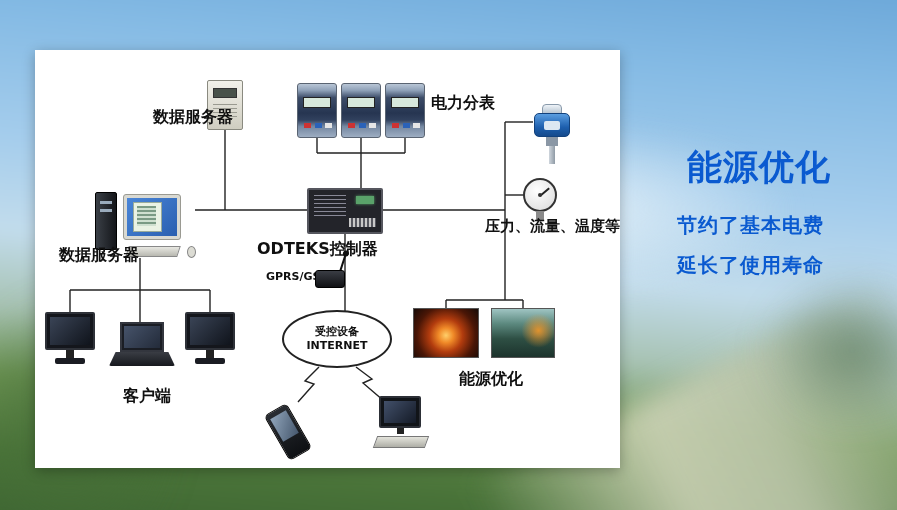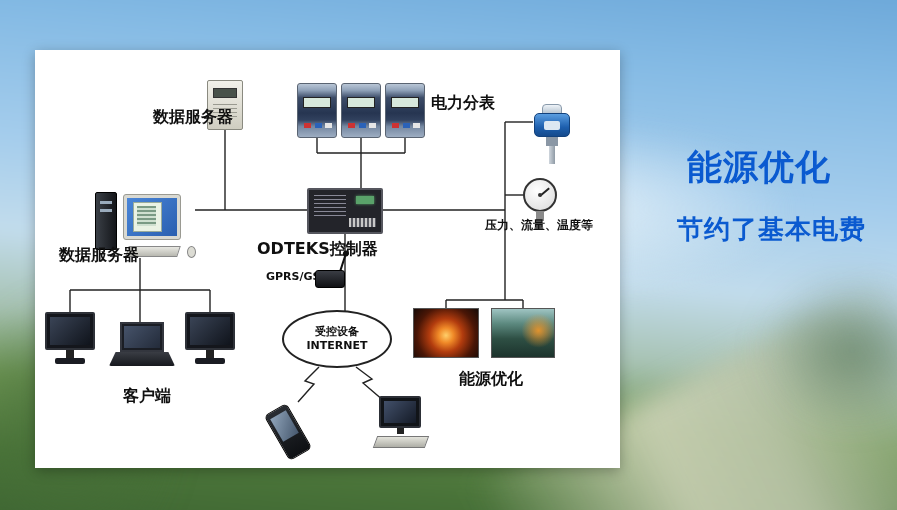--- a/index.html
+++ b/index.html
@@ -22,21 +22,21 @@
 
   
   .panel{position:absolute;left:35px;top:50px;width:585px;height:418px;background:#fff;
     box-shadow:0 3px 12px rgba(0,0,0,.28)}
   .wires{position:absolute;left:0;top:0;width:585px;height:418px}
   .wires line,.wires polyline{stroke:#222;stroke-width:1.4;fill:none}
 
   .label{position:absolute;font-size:16px;font-weight:bold;color:#101010;white-space:nowrap}
   .lbl-ent{left:118px;top:57px}
   .lbl-sub{left:396px;top:43px}
-  .lbl-sensors{left:450px;top:167px;font-size:12px}
+  .lbl-sensors{left:450px;top:167px;font-size:15px}
   .lbl-controller{left:222px;top:189px}
   .lbl-server{left:24px;top:195px}
   .lbl-gprs{left:231px;top:220px;font-size:11px}
   .lbl-clients{left:88px;top:336px}
   .lbl-equip{left:424px;top:319px}
 
   
   .ent-meter{position:absolute;left:172px;top:30px;width:36px;height:50px;border:1px solid #8a8a80;border-radius:2px;
     background:linear-gradient(180deg,#f2f1ea,#cfcdc0)}
   .ent-meter .scr{position:absolute;left:5px;top:7px;right:5px;height:10px;background:#49524a;border:1px solid #333}
@@ -137,21 +137,21 @@
   
   .pc2{position:absolute;left:330px;top:346px;width:70px;height:64px}
   .pc2 .scr{position:absolute;left:14px;top:0;width:42px;height:32px;border:2px solid #2c2f36;border-radius:2px;background:#111418}
   .pc2 .scr::after{content:"";position:absolute;inset:3px;background:linear-gradient(135deg,#42506a,#141a26)}
   .pc2 .neck{position:absolute;left:32px;top:32px;width:7px;height:6px;background:#222}
   .pc2 .kb{position:absolute;left:10px;top:40px;width:52px;height:12px;border:1px solid #777;
     background:linear-gradient(180deg,#e4e4dc,#aeaea6);transform:skewX(-20deg)}
 
   
   .m-title{position:absolute;left:687px;top:144px;font-size:35px;font-weight:bold;color:#0a5ad0;letter-spacing:1px}
-  .m-line{position:absolute;font-size:26px;font-weight:bold;color:#0a5ad0;letter-spacing:1px}
+  .m-line{position:absolute;font-size:20px;font-weight:bold;color:#0a5ad0;letter-spacing:1px}
   .m-line.b1{left:677px;top:212px}
   .m-line.b2{left:677px;top:252px}
 </style>
 </head>
 <body>
 
 <div class="scene">
 
   <div class="bg">
     <div class="bg-base"></div>
@@ -275,14 +275,15 @@
     <div class="pc2">
       <div class="scr"></div>
       <div class="neck"></div>
       <div class="kb"></div>
     </div>
 
   </div>
 
   <div class="m-title">能源优化</div>
   <div class="m-line b1">节约了基本电费</div>
+  <div class="m-line b2">延长了使用寿命</div>
 
 </div>
 
 </body></html>

